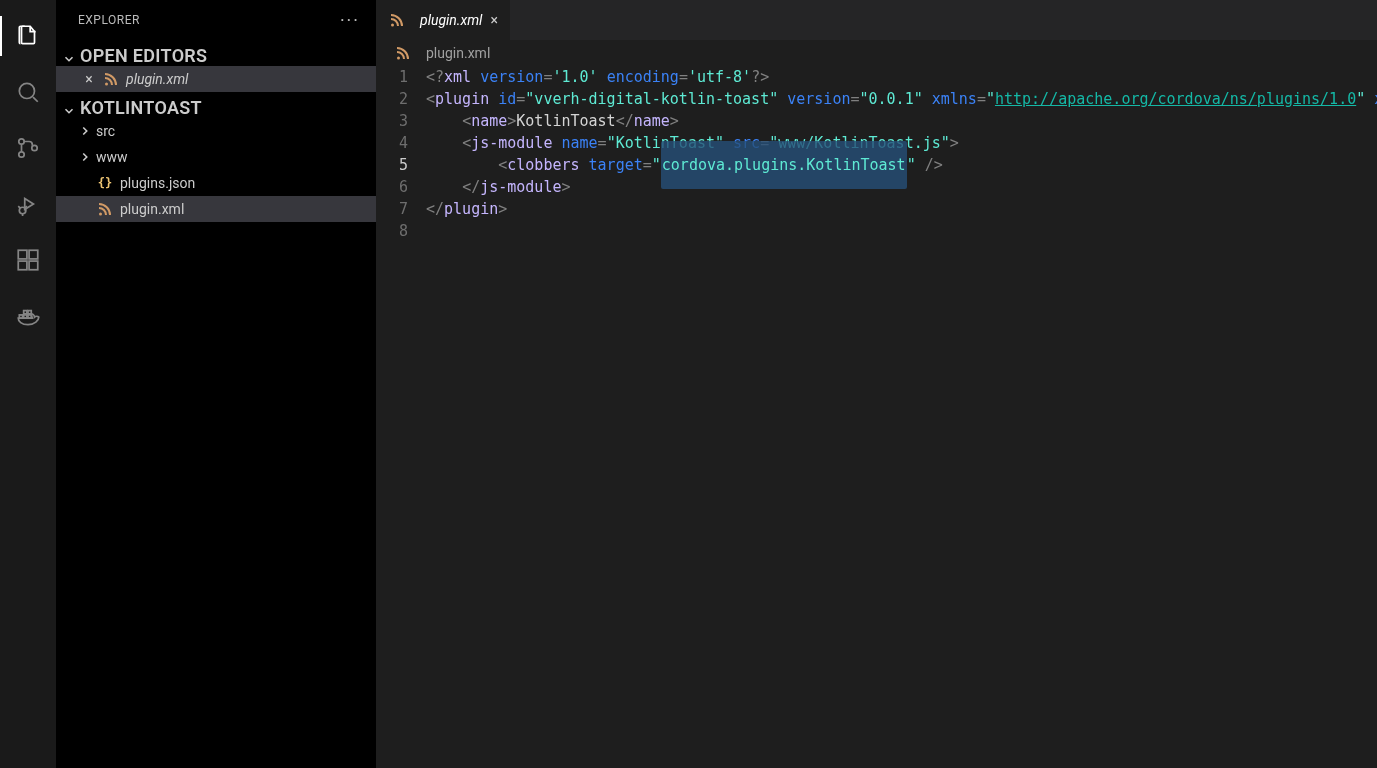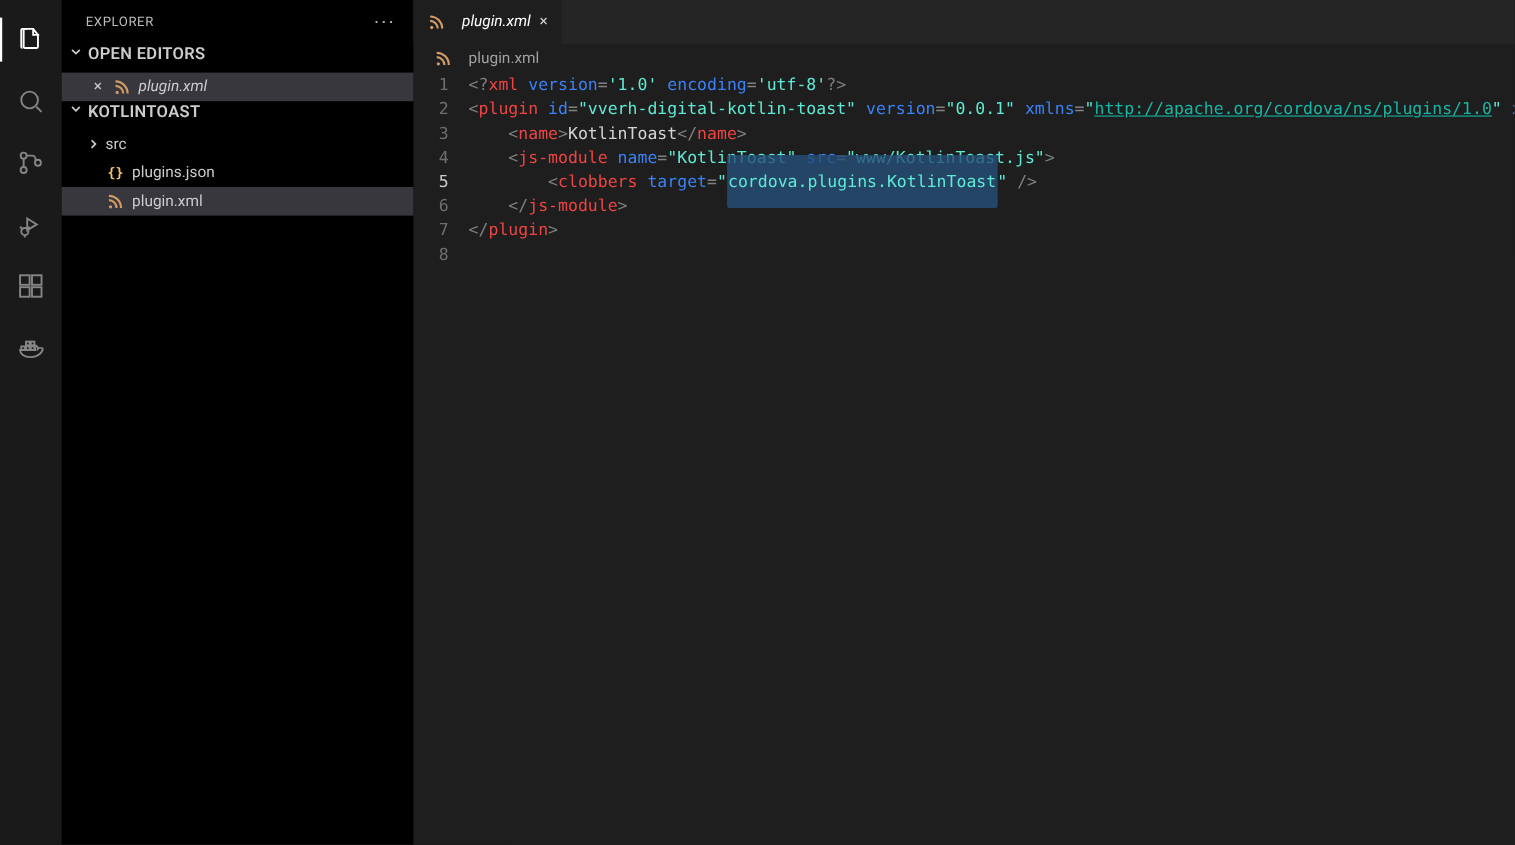--- a/index.html
+++ b/index.html
@@ -59,23 +59,23 @@
     justify-content: space-between;
     padding: 0 16px 0 22px;
     color: #bbbbbb;
     font-size: 12px;
     letter-spacing: 0.5px;
   }
   .sidebar-header .more { color: #bbbbbb; cursor: pointer; font-size: 18px; letter-spacing: 2px; }
   .section-header {
     height: 26px;
     display: flex;
-    align-items: flex-start;
+    align-items: flex-end;
     padding-left: 6px;
-    font-size: 15px;
+    font-size: 18px;
     font-weight: 600;
     letter-spacing: 0.3px;
     color: #cccccc;
     cursor: pointer;
   }
   .section-header .chev { margin-right: 4px; display:inline-flex; }
   .row {
     height: 26px;
     display: flex;
     align-items: center;
@@ -149,21 +149,21 @@
   .gutter .ln { height: 22px; }
   .gutter .ln.current { color: #cccccc; }
   .code {
     flex: 1;
     white-space: pre;
     color: #d4d4d4;
     overflow: hidden;
   }
   .code-line { height: 22px; }
   .tok-punc { color: #808080; }
-  .tok-tag { color: #ef4444; }
+  .tok-tag { color: #c4b5fd; }
   .tok-attr { color: #3b82f6; }
   .tok-str { color: #5eead4; }
   .tok-text { color: #d4d4d4; }
   .tok-link { color: #14b8a6; text-decoration: underline; }
   .sel-hl { background: rgba(38,79,120,0.8); border-radius:2px; padding:15px 1px;}
   .rss-svg { width:16px; height:16px; }
   .chev-svg { width:14px; height:14px; }
 </style>
 </head>
 <body>
@@ -255,20 +255,28 @@
   <div id="file-tree">
       <div class="row indent1">
         <span class="tree-chev">
           <svg class="chev-svg" viewBox="0 0 16 16" fill="none" stroke="currentColor" stroke-width="1.8">
             <polyline points="6 4 10 8 6 12"></polyline>
           </svg>
         </span>
         <span>src</span>
       </div>
       <div class="row indent1">
+        <span class="tree-chev">
+          <svg class="chev-svg" viewBox="0 0 16 16" fill="none" stroke="currentColor" stroke-width="1.8">
+            <polyline points="6 4 10 8 6 12"></polyline>
+          </svg>
+        </span>
+        <span>www</span>
+      </div>
+      <div class="row indent1">
         <span class="tree-chev"></span>
         <span class="file-icon-json">{}</span>
         <span>plugins.json</span>
       </div>
       <div class="row indent1 selected">
         <span class="tree-chev"></span>
         <span class="file-icon-xml">
           <svg class="rss-svg" viewBox="0 0 16 16">
             <path fill="#d19a66" d="M2 2a12 12 0 0 1 12 12h-2A10 10 0 0 0 2 4zm0 4a8 8 0 0 1 8 8H8a6 6 0 0 0-6-6zm1.5 5.5A1.5 1.5 0 1 1 2 13a1.5 1.5 0 0 1 1.5-1.5z"></path>
           </svg>

